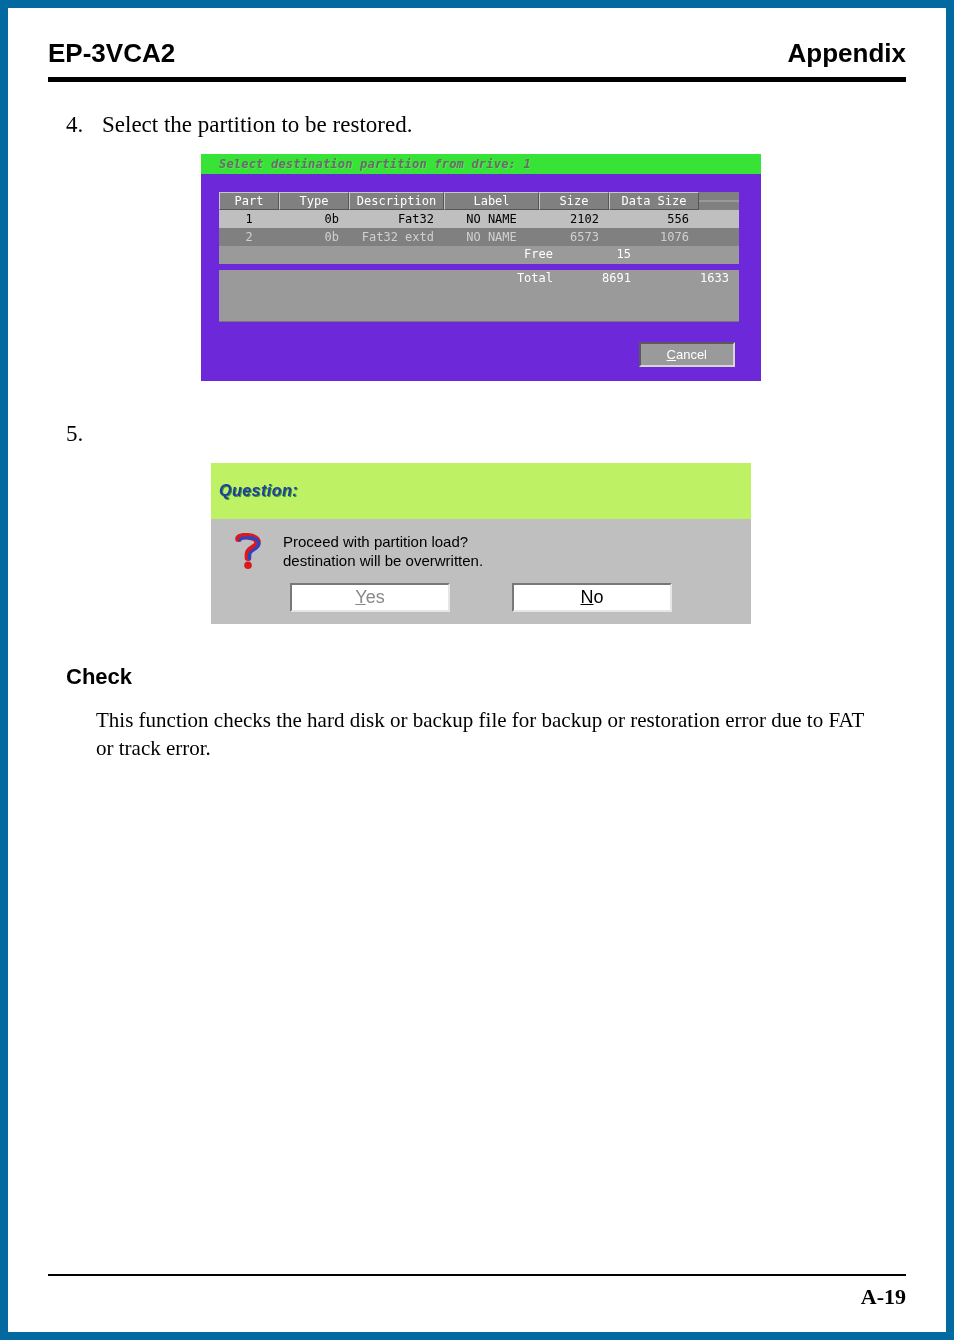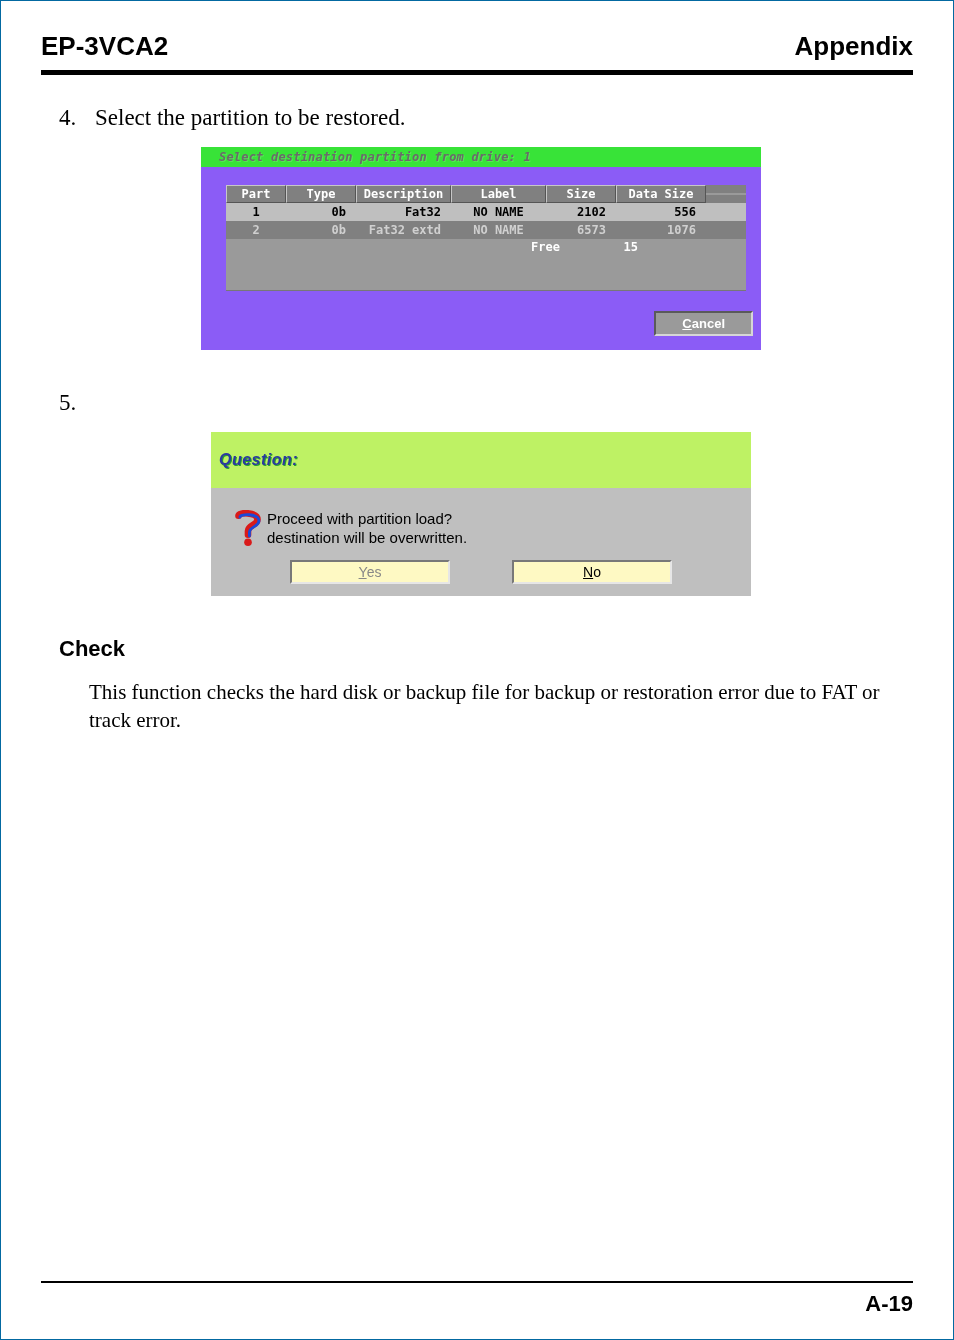--- a/index.html
+++ b/index.html
@@ -1,19 +1,19 @@
 <!DOCTYPE html>
 <html><head>
 <meta charset="utf-8">
 <style>
   * { box-sizing: border-box; margin: 0; padding: 0; }
   html, body { width: 954px; height: 1340px; background: #fff; }
   .page-outer {
     width: 954px; height: 1340px;
-    border: 1px solid #0369a1;
+    border: 8px solid #0369a1;
     padding: 30px 30px 20px 30px;
     position: relative;
     font-family: "Times New Roman", Times, serif;
   }
   .header-row {
     display: flex; justify-content: space-between;
     font-family: Arial, Helvetica, sans-serif;
     font-weight: bold;
     font-size: 26px;
     padding: 0 10px 4px 10px;
@@ -42,23 +42,22 @@
     background: #38e338;
     color: #6a6a6a;
     font-style: italic;
     font-weight: bold;
     padding: 3px 18px;
     font-size: 12px;
     letter-spacing: 0.2px;
     text-shadow: 1px 1px 0 rgba(255,255,255,0.15);
   }
   .win1 .body {
-    background: #8b5cf6;
-    padding: 18px 8px 14px 18px;
-    font-weight: bold;
+    background: #6d28d9;
+    padding: 18px 26px 14px 18px;
   }
   .ptable {
     width: 520px; margin: 0 auto;
     font-size: 12px;
   }
   .ptable .hdr, .ptable .row {
     display: grid;
     grid-template-columns: 60px 70px 95px 95px 70px 90px 40px;
     align-items: center;
     text-align: right;
@@ -130,47 +129,46 @@
     padding: 19px 8px;
     text-shadow: 1px 1px 0 #2aa22a;
     letter-spacing: 0.5px;
   }
   .win2 .body {
     background: #bfbfbf;
     padding: 14px 18px 12px 18px;
     border-top: 0;
   }
   .win2 .msgrow {
-    display:flex; align-items:flex-start;
+    display:flex; gap: 16px; align-items:flex-start;
     margin-bottom: 12px;
-    margin-top: 8px;
   }
   .qicon {
     width: 38px; height: 38px; flex: 0 0 38px;
   }
   .qmsg {
     color: #000;
     font-size: 15px;
     line-height: 1.25;
   }
   .win2 .btnrow {
     display:flex; justify-content: space-around;
     padding: 0 30px;
   }
   .ghost-btn2 {
-    background: #fef9c3;
+    background: #ffffff;
     border-top: 2px solid #787878;
     border-left: 2px solid #787878;
     border-right: 2px solid #e6e6e6;
     border-bottom: 2px solid #e6e6e6;
     padding: 2px 0;
     width: 160px;
     text-align:center;
     font-family: Arial, sans-serif;
-    font-size: 14px;
+    font-size: 18px;
     cursor: pointer;
   }
   .ghost-btn2.yes { color: #888; }
   .ghost-btn2.no { color: #000; }
   .ghost-btn2 .ul { text-decoration: underline; }
 
   .section-head {
     font-family: Arial, Helvetica, sans-serif;
     font-weight: bold;
     font-size: 22px;
@@ -186,21 +184,21 @@
   .footer-rule {
     border:none; border-top: 2.5px solid #000;
     margin: 0 10px 6px 10px;
   }
   .footer-row {
     position: absolute;
     left: 30px; right: 30px; bottom: 22px;
   }
   .footer-pg {
     text-align: right;
-    font-family: Liberation Sans, sans-serif;
+    font-family: Liberation Serif, serif;
     font-weight: bold;
     font-size: 22px;
     padding-right: 10px; padding-top: 2px;
   }
 </style>
 </head>
 <body>
 
 <div class="page-outer">
 
@@ -251,20 +249,29 @@
             </div>
             <div class="sumrow">
               <div></div>
                 <div></div>
                 <div></div>
               <div>Free</div>
               <div>15</div>
               <div></div>
                 <div></div>
             </div>
+            <div class="sumrow" style="margin-top:6px;">
+              <div></div>
+                <div></div>
+                <div></div>
+              <div>Total</div>
+              <div>8691</div>
+              <div>1633</div>
+              <div></div>
+            </div>
             <div class="tail"></div>
           </div>
           <div class="btnrow">
             <div class="ghost-btn">
               <span class="ul">C</span><span>ancel</span>
             </div>
           </div>
         </div>
       </div>
     </div>

